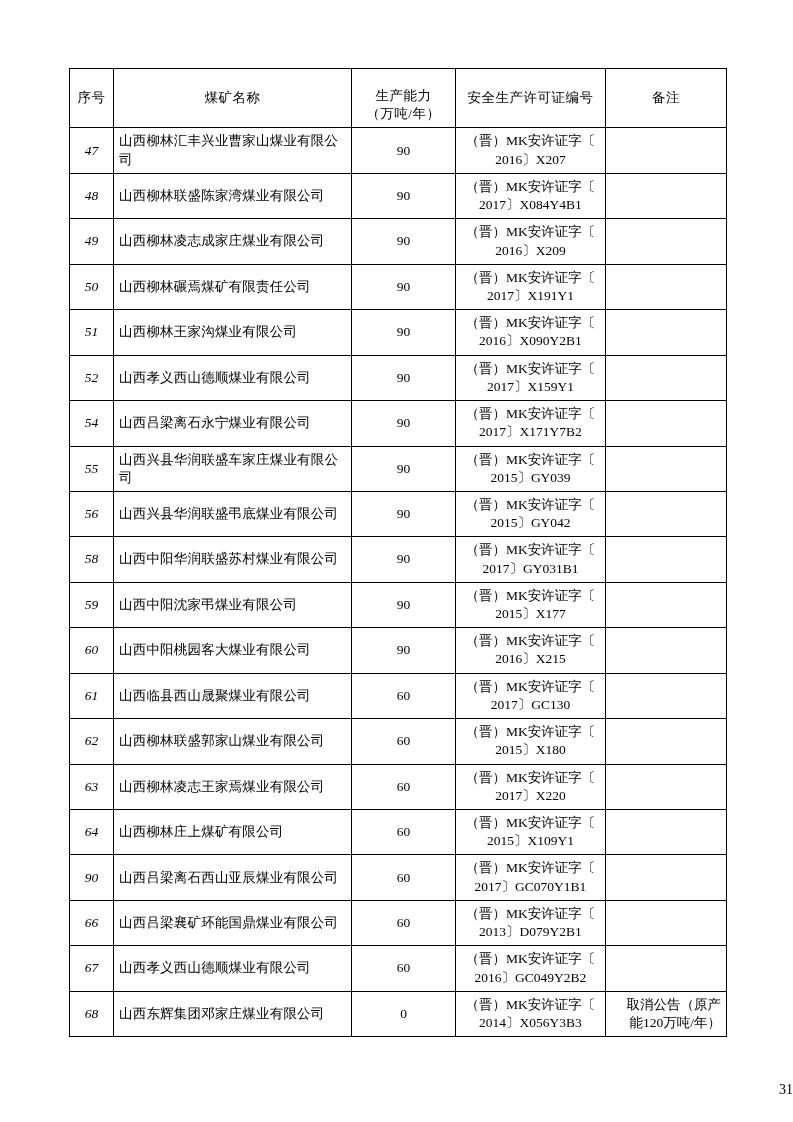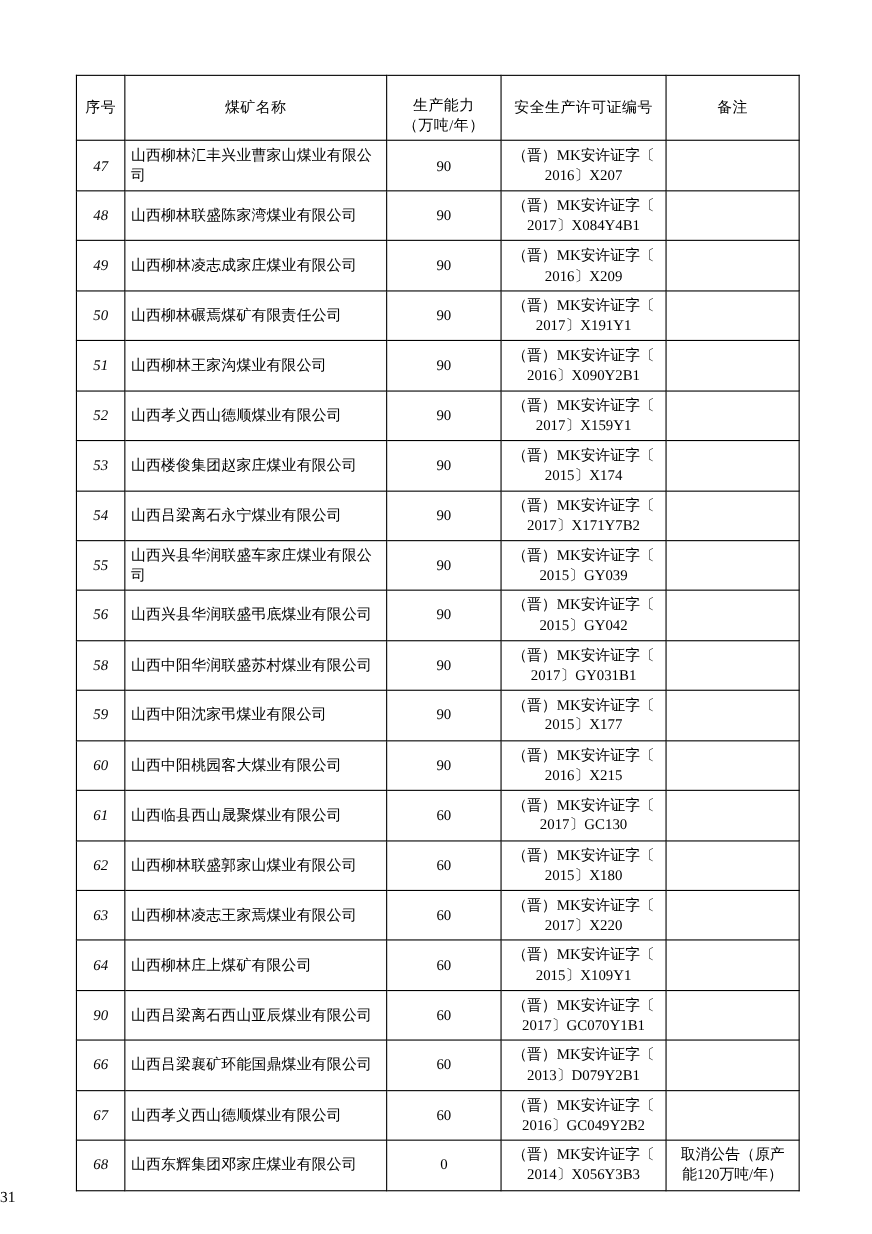--- a/index.html
+++ b/index.html
@@ -66,34 +66,34 @@
     font-size: 14px;
   }
   td.lic {
     text-align: center;
     font-size: 13px;
     line-height: 1.45;
     padding: 3px 4px;
   }
   td.lic .l1, td.lic .l2 { display: block; white-space: nowrap; }
   td.note {
-    text-align: center;
+    text-align: right;
     font-size: 12.5px;
     line-height: 1.4;
     padding: 3px 4px 3px 6px;
   }
   td.note .n1, td.note .n2 { display: block; }
   tbody tr { height: 40px; }
 
   .page-number {
     position: absolute;
     left: 0;
     right: 0;
     bottom: 24px;
-    text-align: left;
+    text-align: right;
     font-size: 14px;
     font-family: "Liberation Serif", "DejaVu Serif", serif;
   }
 </style>
 </head>
 <body>
 
 <div class="page">
 
   <table class="coal-table">
@@ -189,33 +189,20 @@
           <td class="lic">
             <span class="l1">（晋）MK安许证字〔</span>
             <span class="l2">2017〕X159Y1</span>
           </td>
           <td class="note">
             <span class="n1"></span>
             <span class="n2"></span>
           </td>
         </tr>
         <tr>
-          <td class="seq">53</td>
-          <td class="name">山西楼俊集团赵家庄煤业有限公司</td>
-          <td class="cap">90</td>
-          <td class="lic">
-            <span class="l1">（晋）MK安许证字〔</span>
-            <span class="l2">2015〕X174</span>
-          </td>
-          <td class="note">
-            <span class="n1"></span>
-            <span class="n2"></span>
-          </td>
-        </tr>
-        <tr>
           <td class="seq">54</td>
           <td class="name">山西吕梁离石永宁煤业有限公司</td>
           <td class="cap">90</td>
           <td class="lic">
             <span class="l1">（晋）MK安许证字〔</span>
             <span class="l2">2017〕X171Y7B2</span>
           </td>
           <td class="note">
             <span class="n1"></span>
             <span class="n2"></span>

